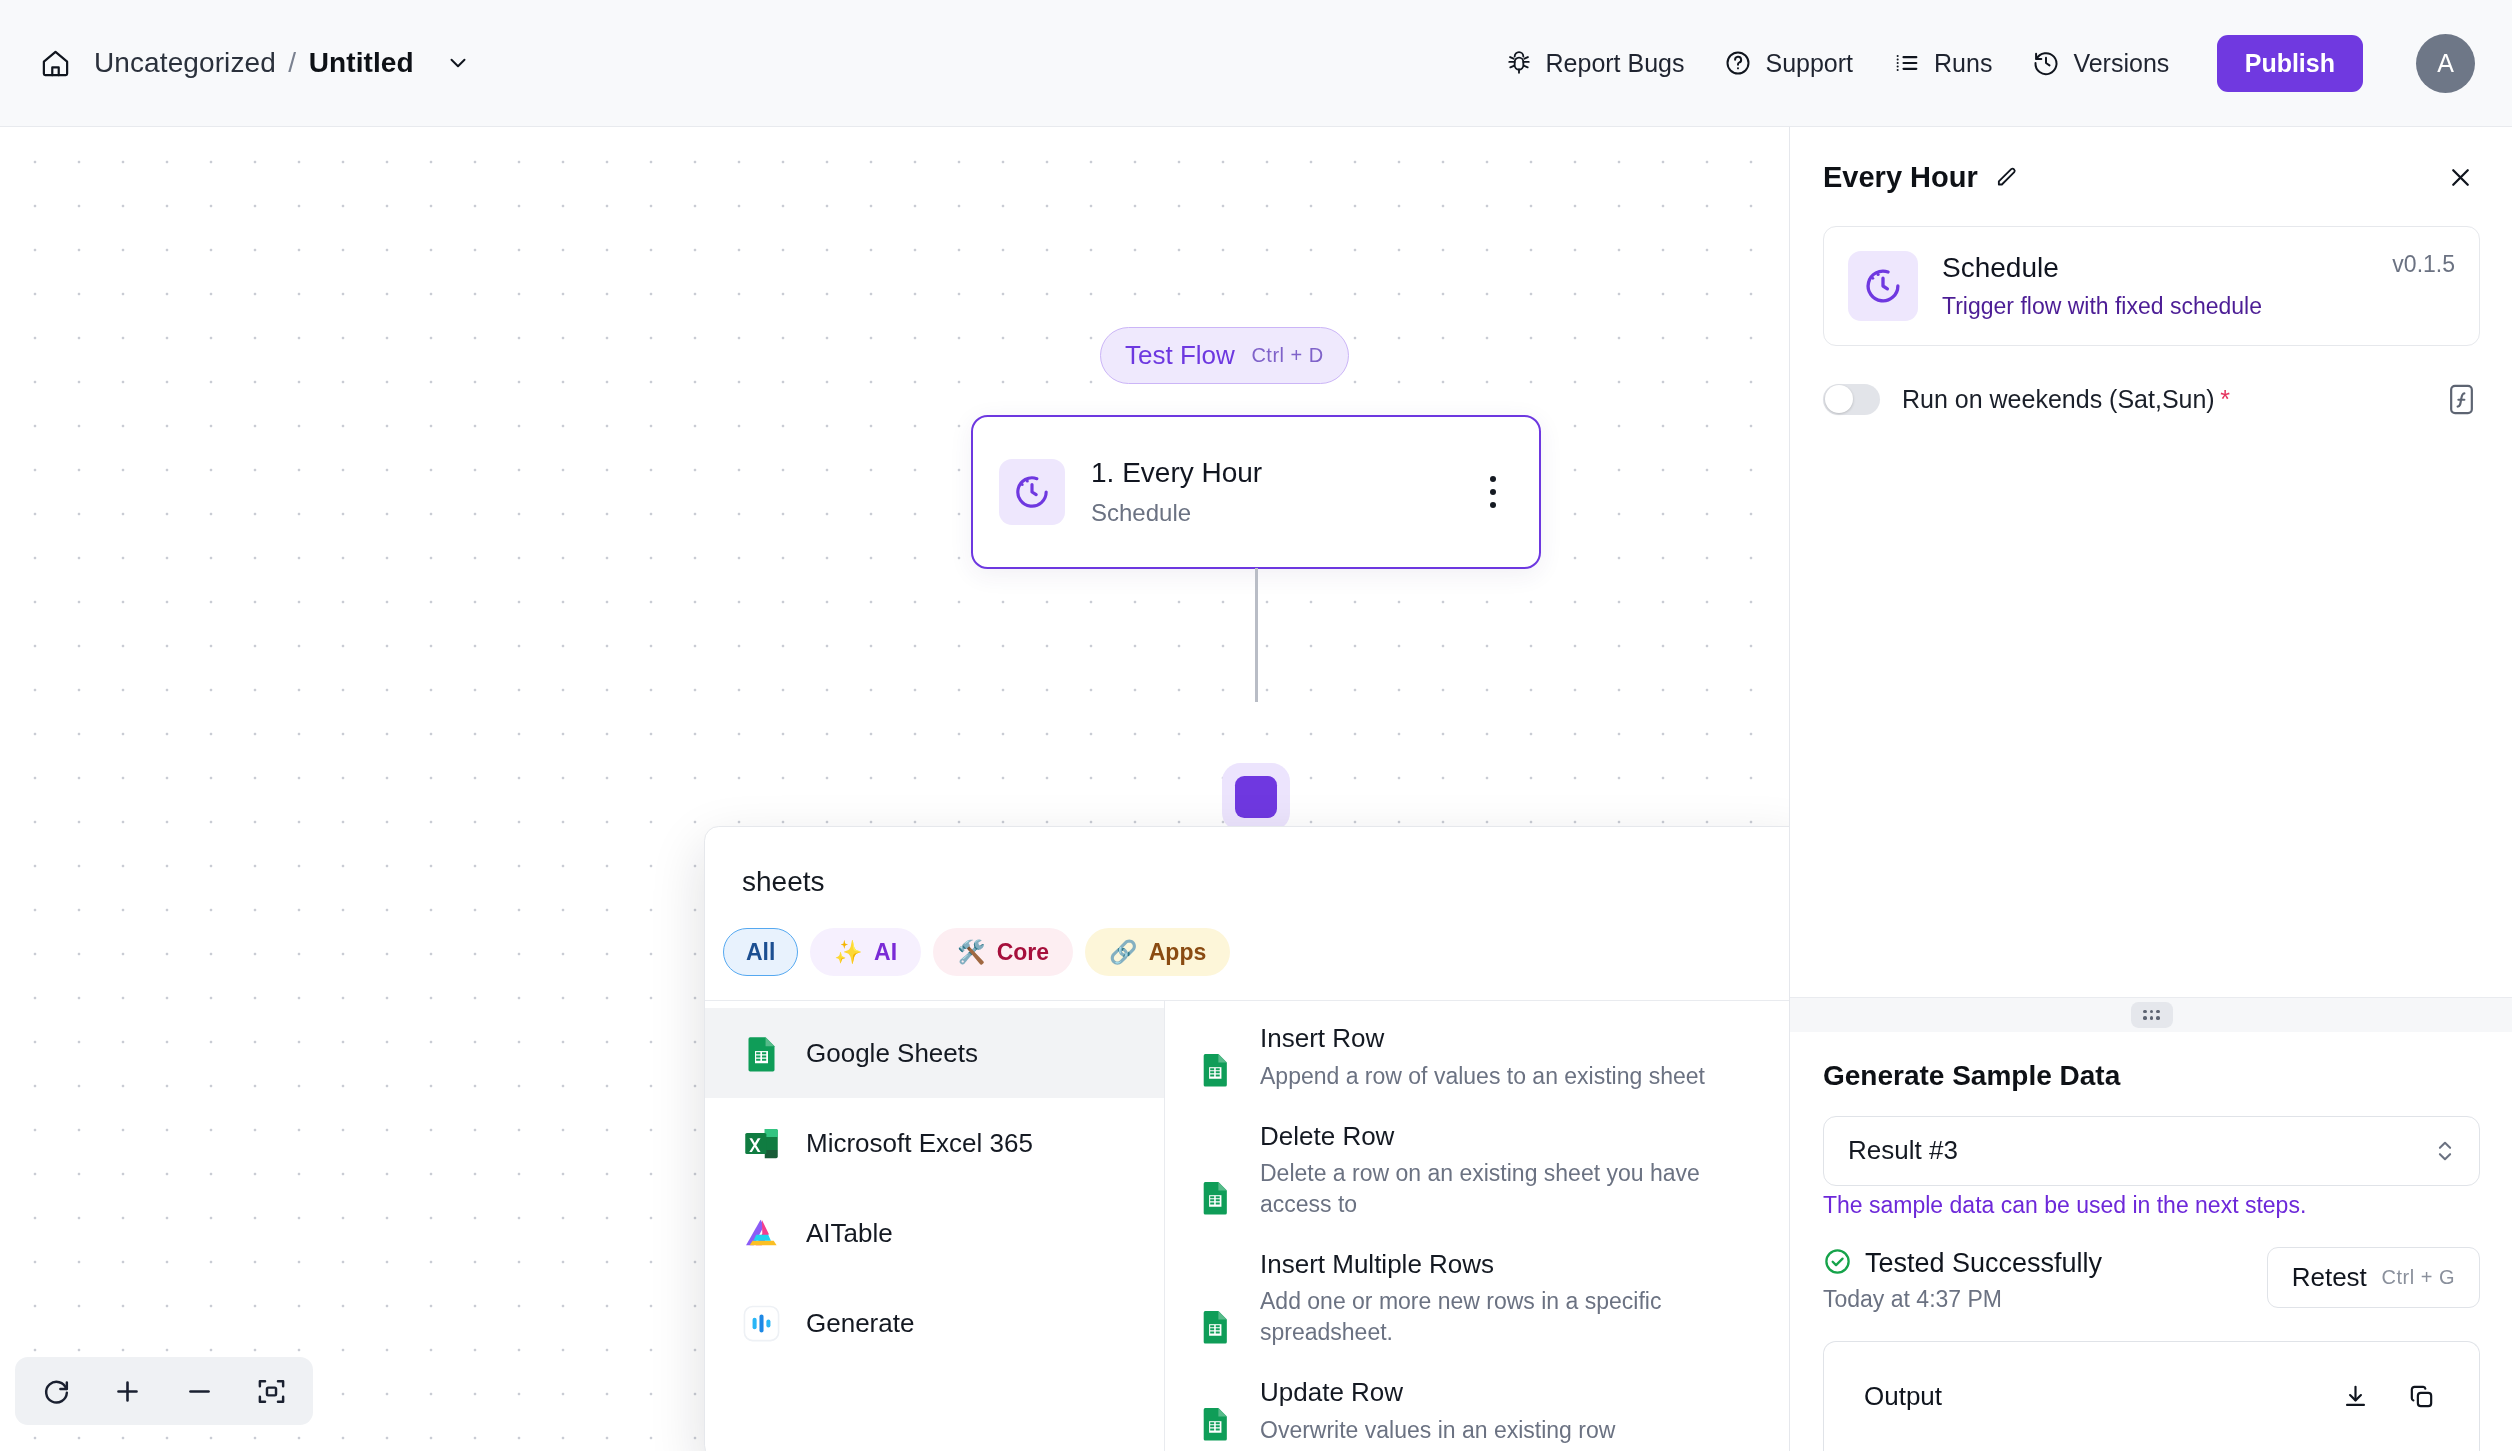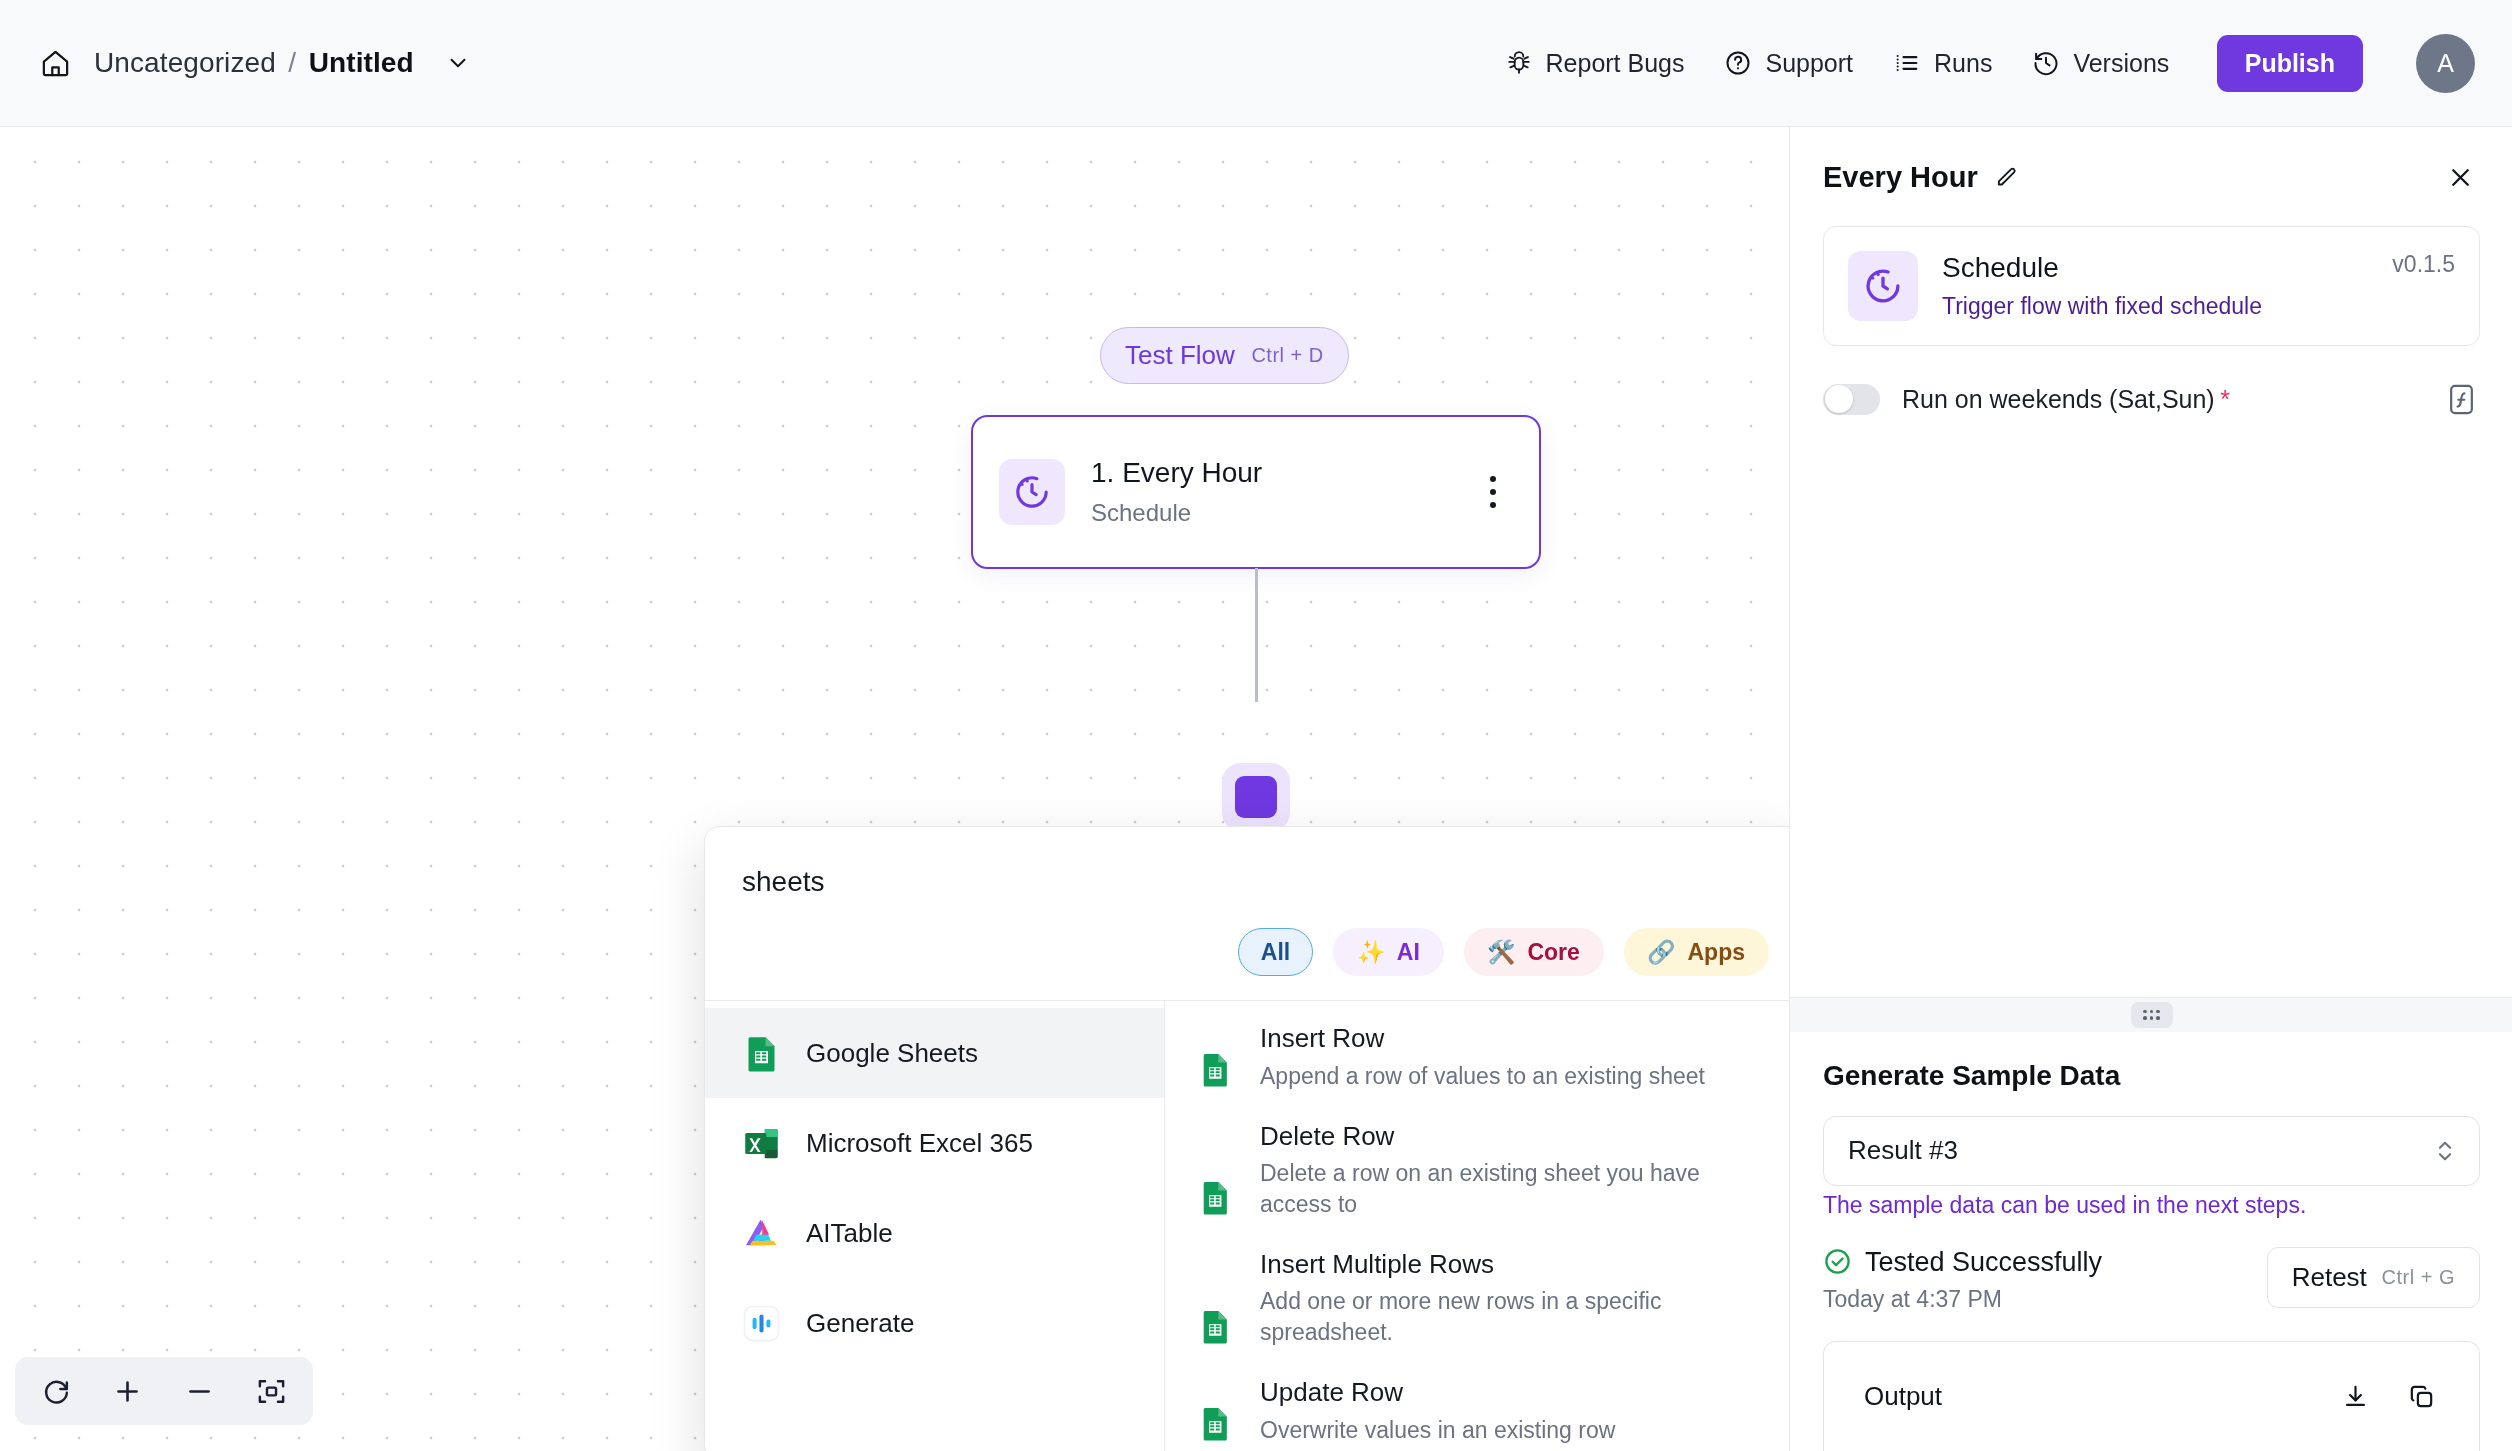--- a/index.html
+++ b/index.html
@@ -105,21 +105,21 @@
     position: absolute; left: 704px; top: 699px; width: 1103px; height: 634px;
     background: #fff; border: 0.9px solid #e6e8ec; border-radius: 14.7px;
     box-shadow: 0 20px 55px rgba(20,24,38,.14);
     overflow: hidden; display: flex; flex-direction: column;
   }
   .sp-head { padding: 28px 37px 0 37px; }
   .sp-input {
     font-size: 28px; color: #151a22; border: none; outline: none; width: 100%;
     background: transparent; height: 53px; font-family: inherit;
   }
-  .sp-chips { display: flex; gap: 20px; padding: 20px 37px 24px 37px; justify-content: flex-end; }
+  .sp-chips { display: flex; gap: 12px; padding: 20px 37px 24px 18px; }
   .chip {
     height: 48px; border-radius: 24px; padding: 0 24px; display: flex;
     align-items: center; gap: 11px; font-size: 23px; font-weight: 700;
   }
   .chip .em { font-size: 23px; }
   .chip-all { background: #e8f2fd; border: 1.8px solid #55a8f0; color: #1c4f91; padding: 0 22px; }
   .chip-ai { background: #f6f0fe; color: #7a2bd6; }
   .chip-core { background: #fdeef2; color: #a60f3c; }
   .chip-apps { background: #fdf6d9; color: #8a4b12; }
 
@@ -181,21 +181,21 @@
   .gsd-title { font-size: 28px; font-weight: 700; color: #0e1116; }
   .select-box {
     margin-top: 24px; height: 70px; border: 0.9px solid #e0e3e8; border-radius: 13px;
     display: flex; align-items: center; padding: 0 24px; font-size: 26px; color: #141922;
   }
   .select-box .caret { margin-left: auto; display: flex; flex-direction: column; gap: 3.7px; }
   .gsd-note { margin-top: 6px; font-size: 23px; color: #6d28d9; }
 
   .tested-row { display: flex; align-items: flex-start; margin-top: 28px; }
   .tested-left { display: flex; flex-direction: column; gap: 7.4px; }
-  .tested-head { display: flex; align-items: center; gap: 13px; }
+  .tested-head { display: flex; align-items: flex-end; gap: 13px; }
   .tested-txt { font-size: 27px; color: #10151e; }
   .tested-time { font-size: 23px; color: #6b7282; }
   .retest-btn {
     margin-left: auto; height: 61px; border: 0.9px solid #e0e3e8; border-radius: 11px;
     display: flex; align-items: center; gap: 14.7px; padding: 0 24px;
   }
   .retest-btn .lb { font-size: 26px; color: #10151e; }
   .retest-btn .kb { font-size: 20px; color: #8a909c; letter-spacing: 0.5px; }
 
   .output-box {

